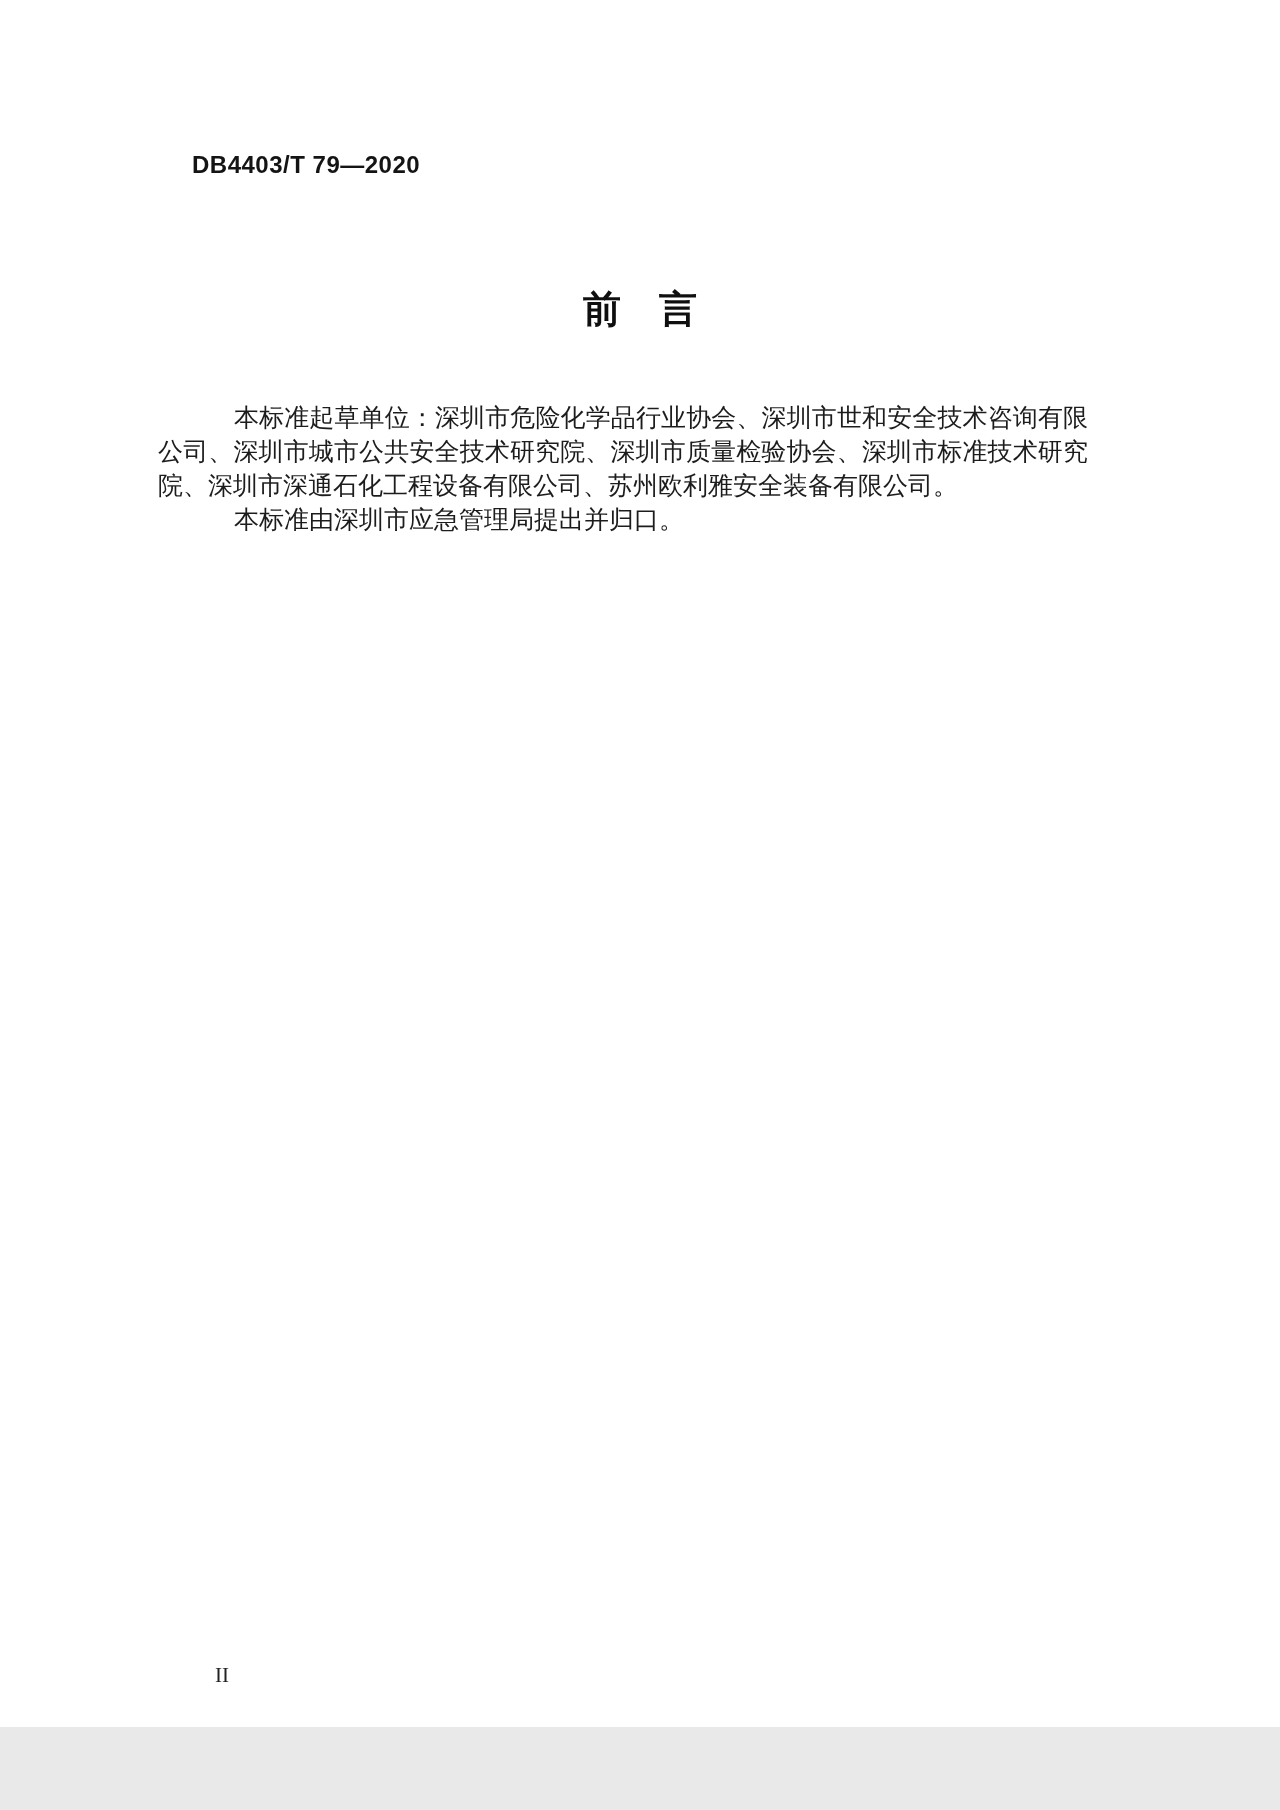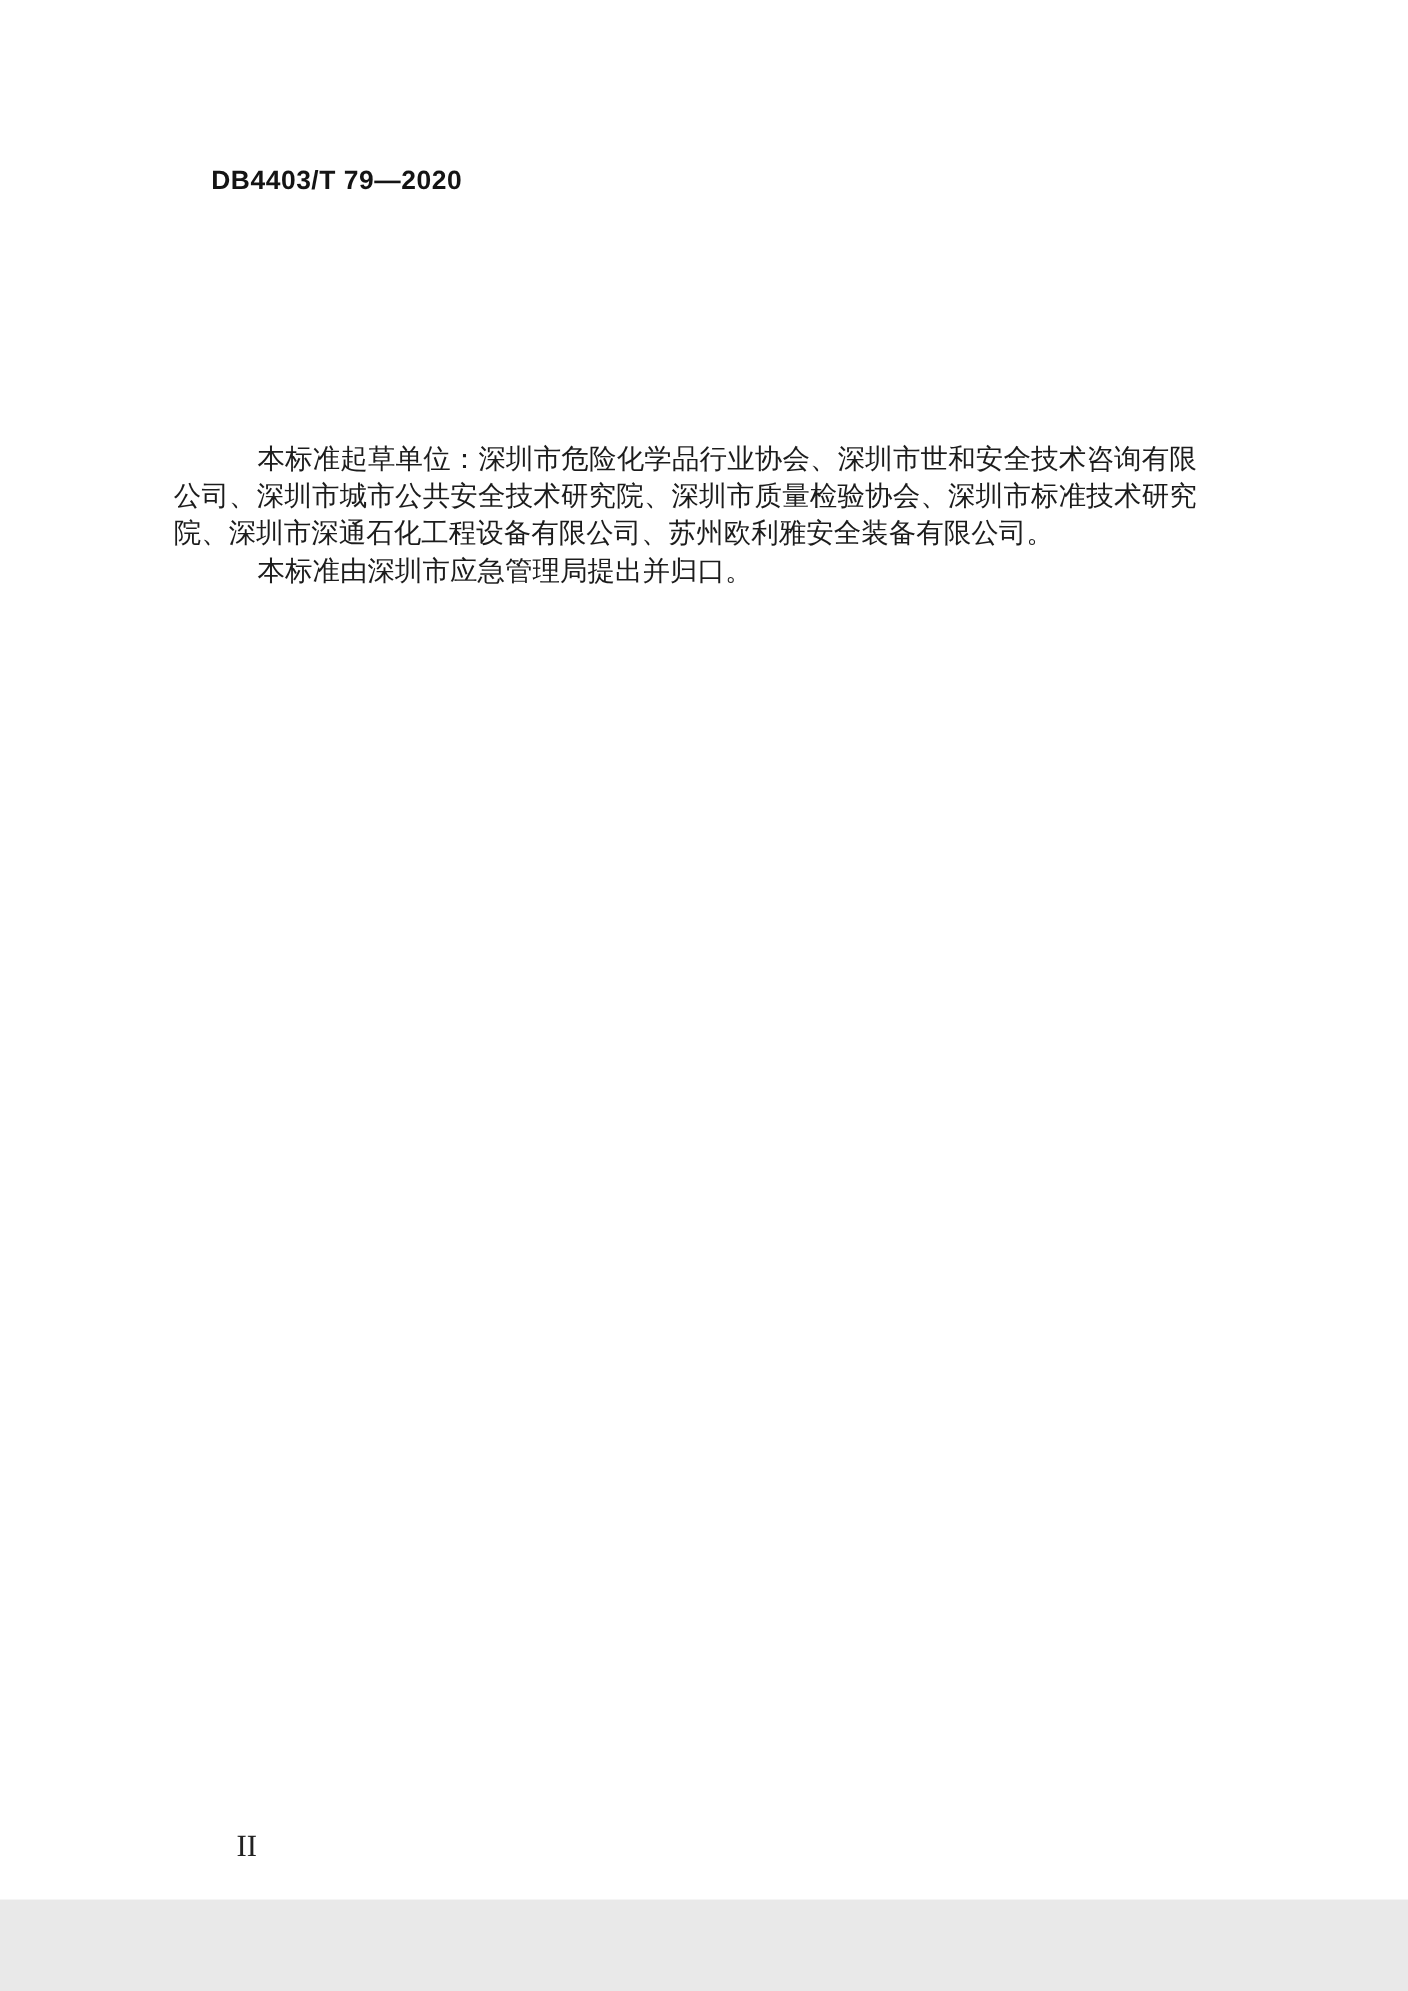--- a/index.html
+++ b/index.html
@@ -47,21 +47,21 @@
     line-height: 34px;
     text-indent: 76px;
     text-align: justify;
     color: #1c1c1c;
   }
   .page-number {
     position: absolute;
     left: 215px;
     top: 1663px;
     font-family: "Liberation Serif", "DejaVu Serif", serif;
-    font-size: 28px;
+    font-size: 21px;
     color: #222222;
   }
   .watermark {
     position: absolute;
     left: 1105px;
     top: 1726px;
     display: flex;
     align-items: center;
     gap: 9px;
   }
@@ -76,20 +76,21 @@
     white-space: nowrap;
   }
 </style>
 </head>
 <body>
 
 <div class="page">
 
   <div class="doc-code">DB4403/T 79—2020</div>
 
+  <h1 class="title">前　言</h1>
 
   <main class="foreword">
     <p>本标准起草单位：深圳市危险化学品行业协会、深圳市世和安全技术咨询有限公司、深圳市城市公共安全技术研究院、深圳市质量检验协会、深圳市标准技术研究院、深圳市深通石化工程设备有限公司、苏州欧利雅安全装备有限公司。</p>
     <p>本标准由深圳市应急管理局提出并归口。</p>
   </main>
 
   <div class="page-number">II</div>
 
   <div class="watermark">
     <span class="wm-icon">

